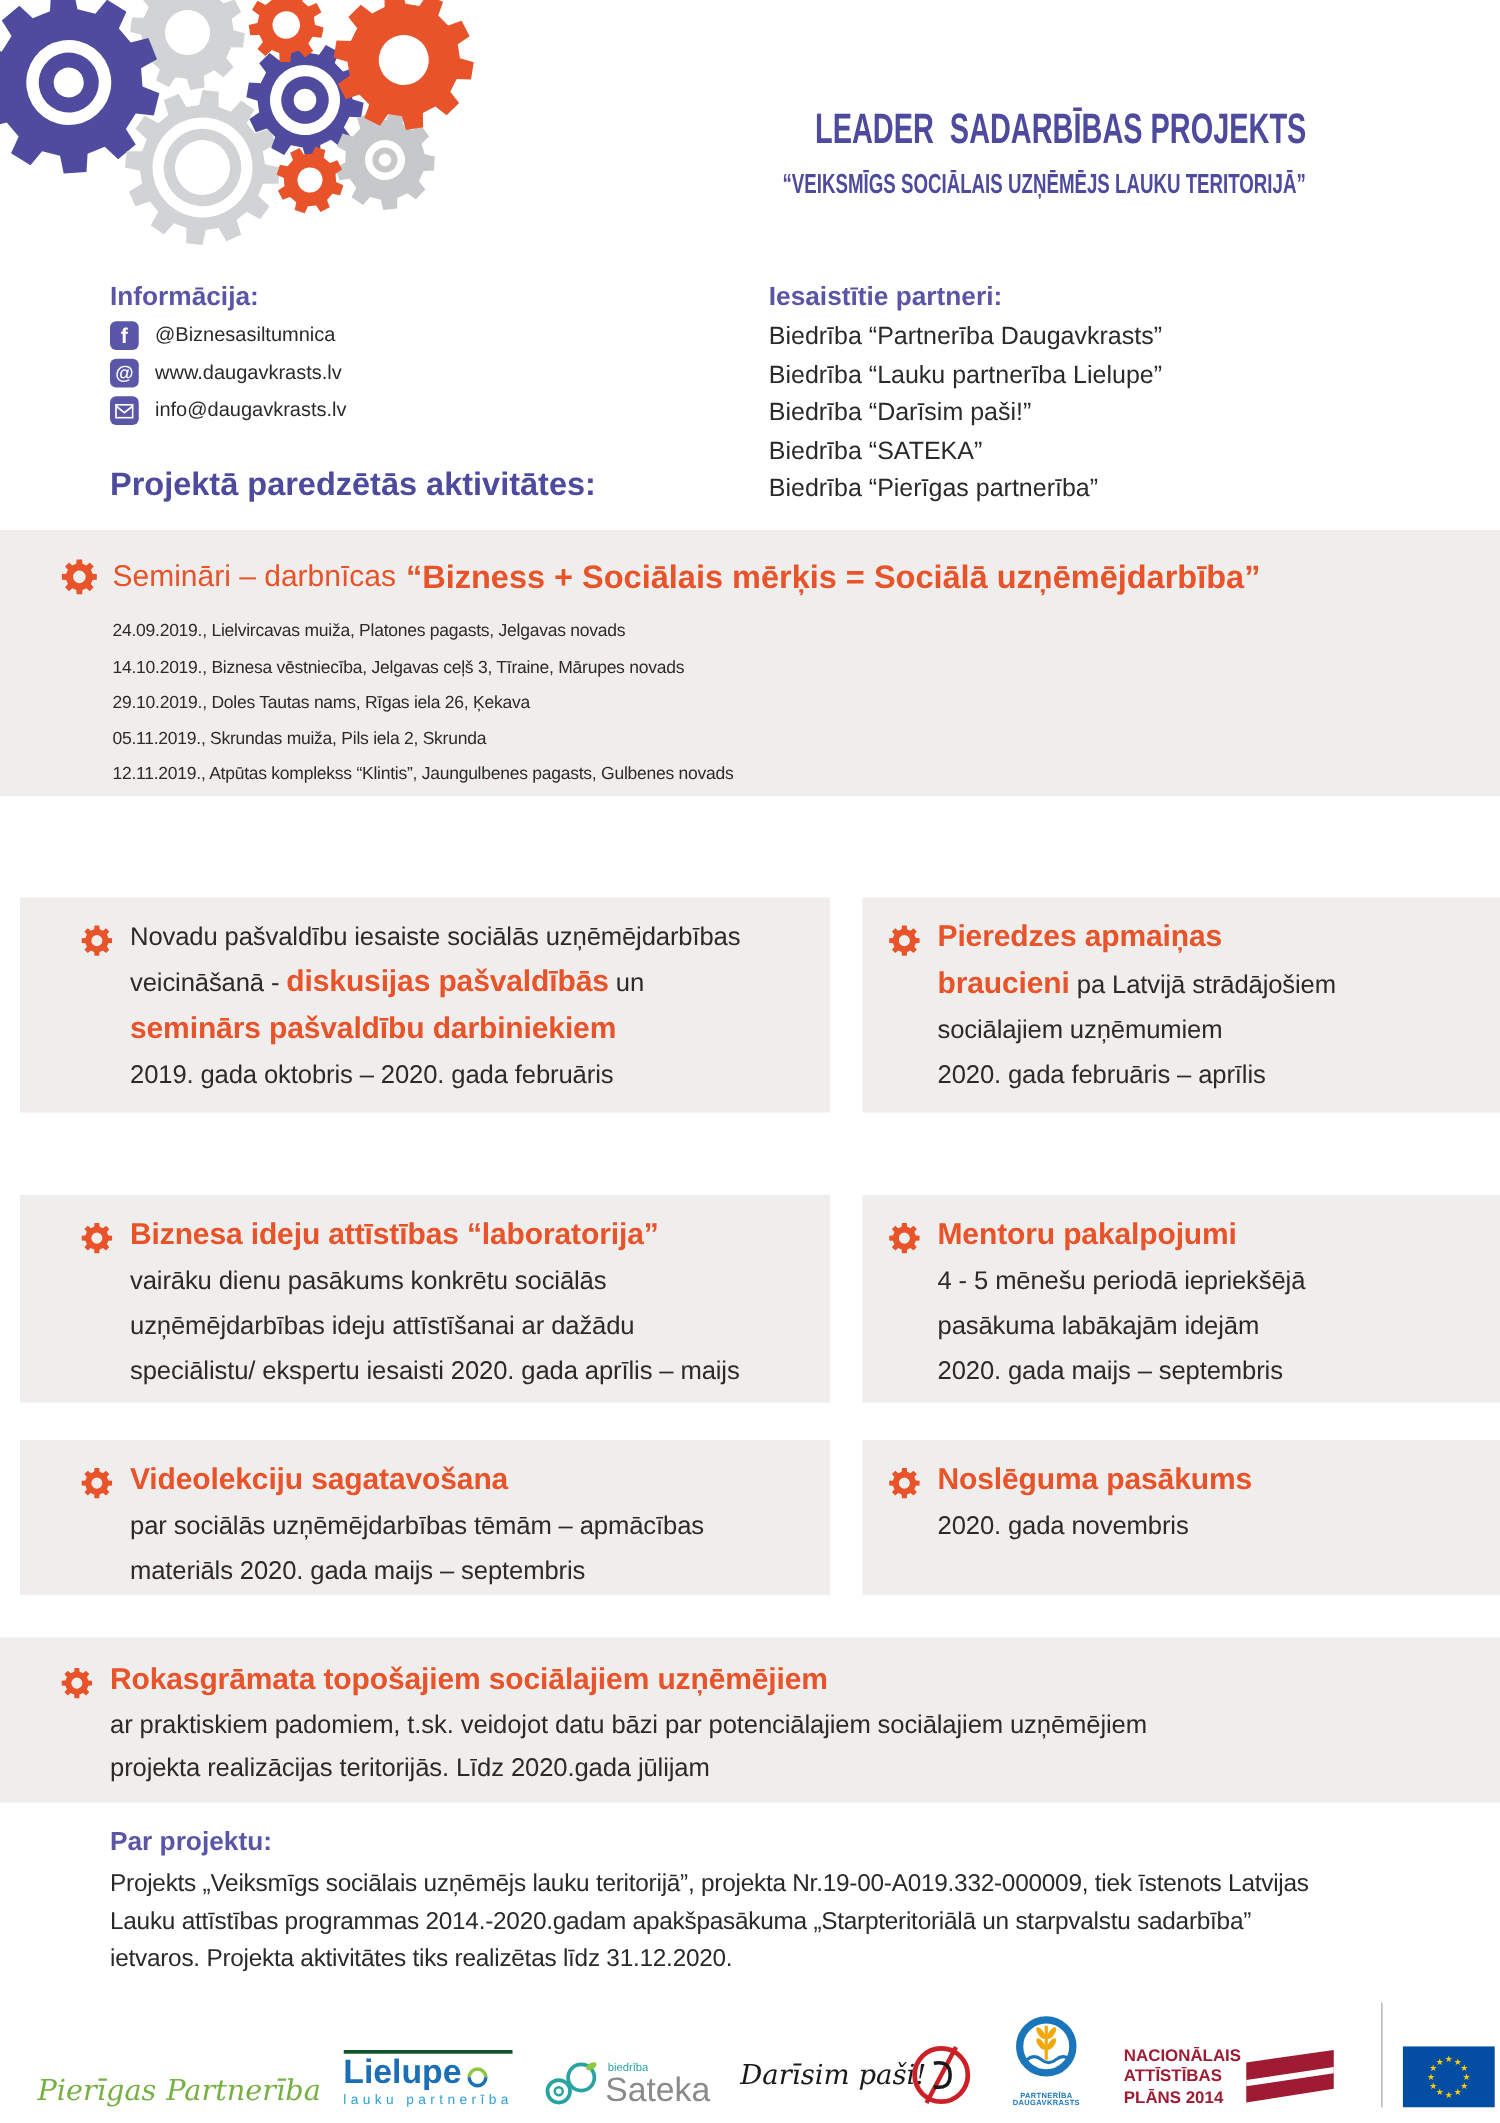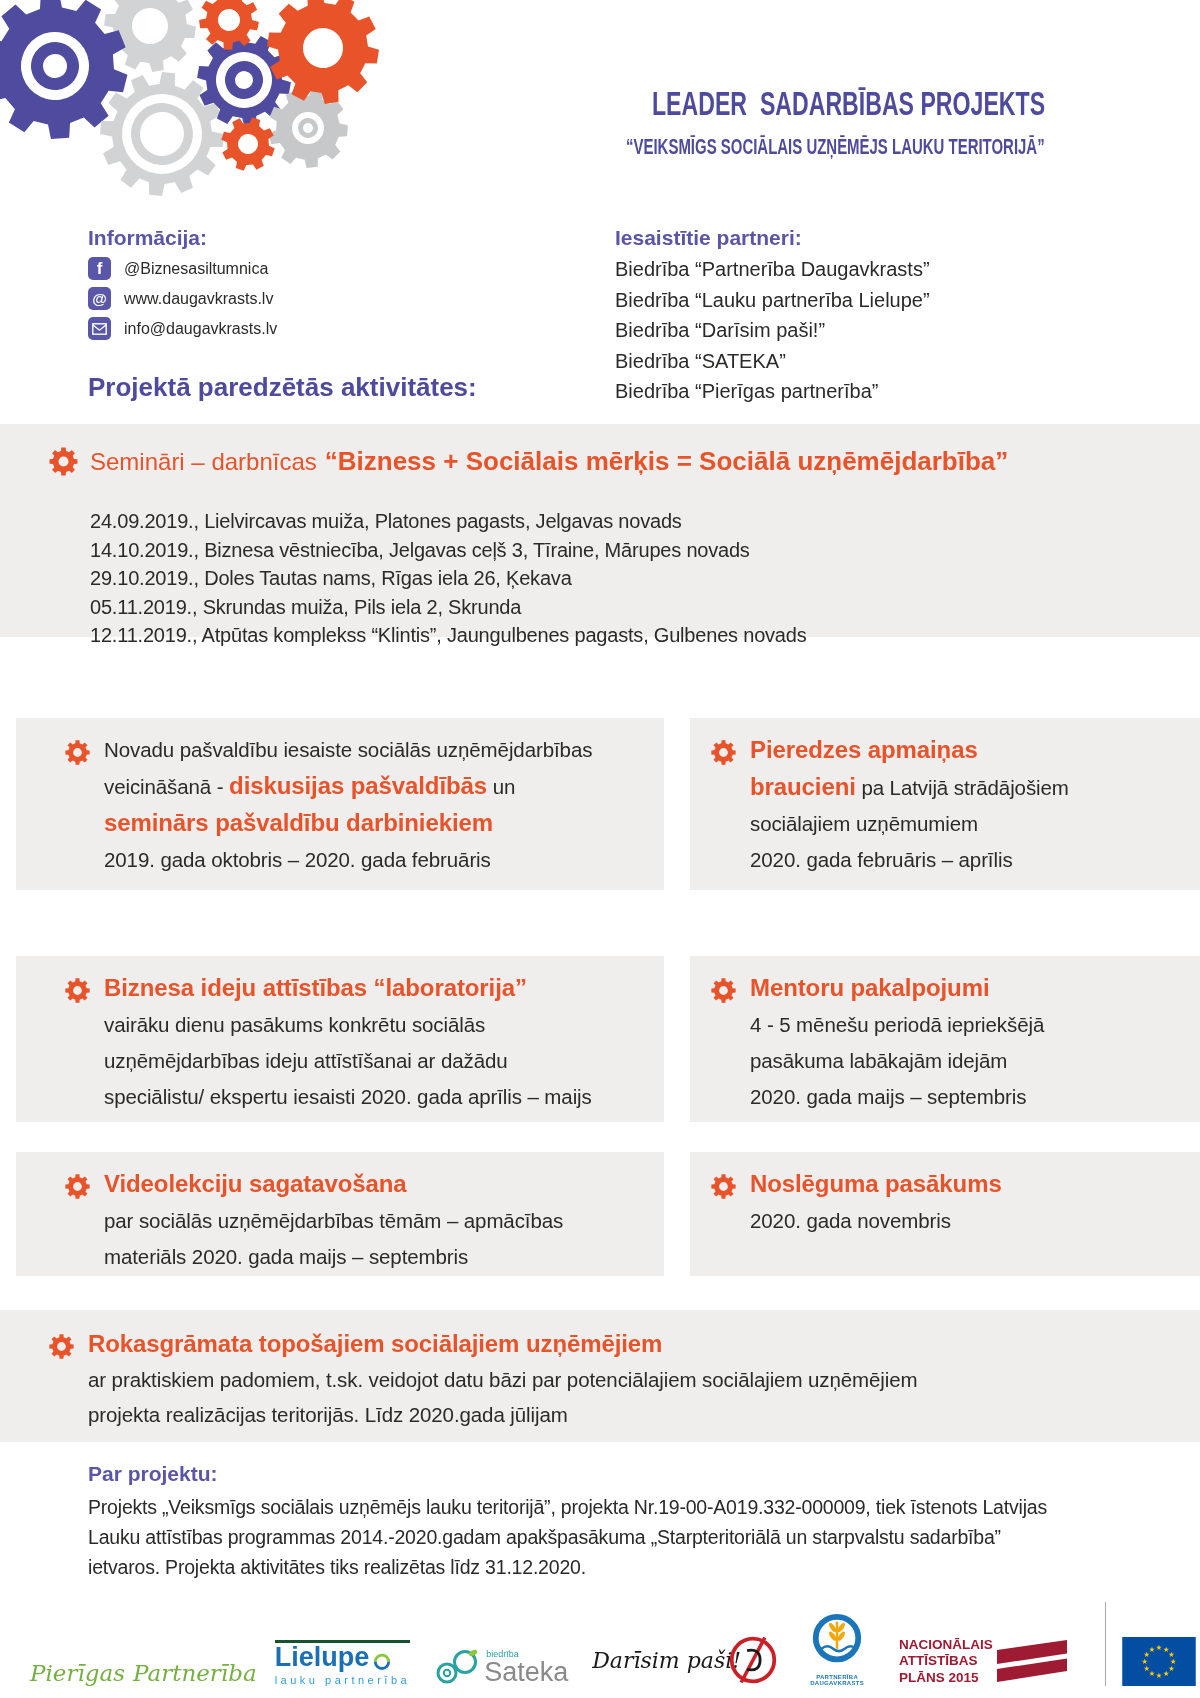--- a/index.html
+++ b/index.html
@@ -33,21 +33,21 @@
   .act-head{position:absolute;left:88px;top:372px;color:#4e4a9d;font-size:26px;font-weight:700}
 
   
   .gbox{position:absolute;background:#efeeed}
   .b1{left:0;top:424px;width:1200px;height:213px;padding:22px 40px 0 48px}
   .b1 .head{display:flex;align-items:center}
   .gear-b{width:31px;height:31px;flex:none;margin-right:11px}
   .gear-b svg,.gear-s svg{display:block;width:100%;height:100%}
   .b1 .t1{color:#e8532a;font-size:24px}
   .b1 .t2{color:#e8532a;font-size:26px;font-weight:700;margin-left:8px}
-  .dates{margin:30px 0 0 42px;font-size:20px;line-height:28.5px;letter-spacing:-0.2px;color:#2b2a29}
+  .dates{margin:13px 0 0 42px;font-size:14px;line-height:28.5px;letter-spacing:-0.2px;color:#2b2a29}
 
   .bL{left:16px;width:648px;padding:14px 22px 0 48px}
   .bR{left:690px;width:510px;padding:14px 16px 0 20px}
   .r2{top:718px;height:172px}
   .r3{top:956px;height:166px}
   .r4{top:1152px;height:124px}
   .b5{left:0;top:1310px;width:1200px;height:132px;padding:16px 40px 0 48px}
 
   .brow{display:flex;align-items:flex-start}
   .gear-s{width:27px;height:27px;flex:none;margin:7px 13px 0 0}
@@ -328,21 +328,21 @@
         <ellipse cx="34.5" cy="25" rx="2.4" ry="5.6" fill="#f0a80a" transform="rotate(35 34.5 25)"></ellipse>
         <path d="M14 38 Q20 33 26 38 T38 38 T50 38" fill="none" stroke="#1b75bb" stroke-width="2.6"></path>
       </svg>
       <div class="dk-t">PARTNERĪBA DAUGAVKRASTS</div>
     </div>
 
     <div class="logo lg-nap">
       <div class="nap-t">
         <div>NACIONĀLAIS</div>
         <div>ATTĪSTĪBAS</div>
-        <div>PLĀNS 2015</div>
+        <div>PLĀNS 2014</div>
       </div>
       <svg class="nap-flag" viewBox="0 0 76 46">
         <path d="M4 12 L74 2 L74 33 L4 44 Z" fill="#9e1b33"></path>
         <path d="M4 26 L74 15.5 L74 20.5 L4 31 Z" fill="#fff"></path>
       </svg>
     </div>
 
     <div class="vrule"></div>
 
     <div class="logo lg-eu">

